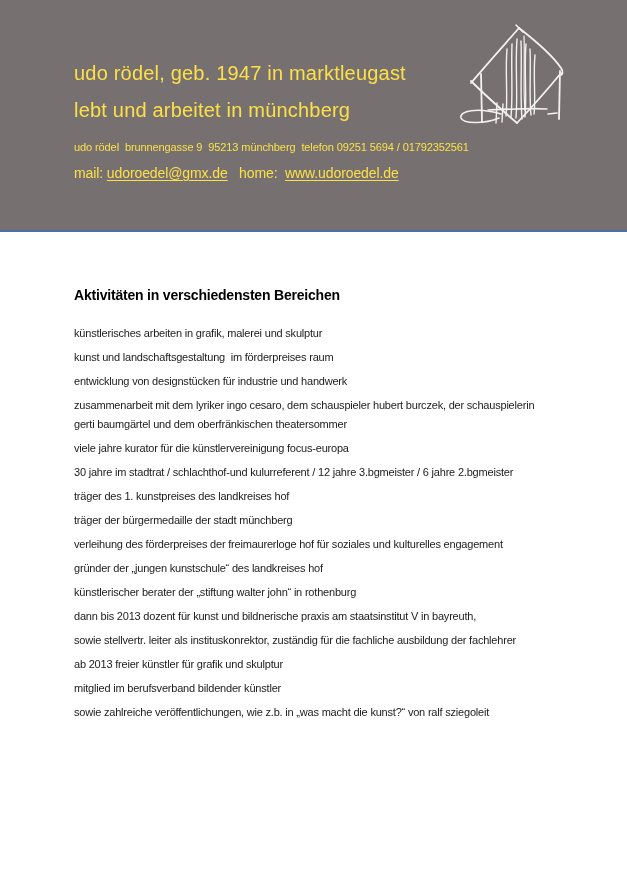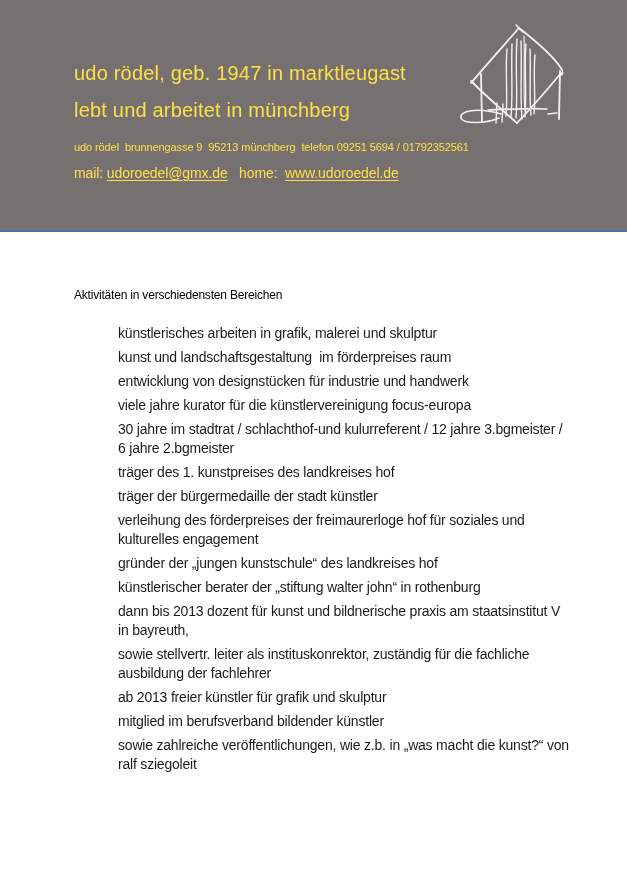--- a/index.html
+++ b/index.html
@@ -70,34 +70,33 @@
     fill: none;
     stroke-linecap: round;
   }
 
   
   .main {
     padding: 54px 58px 0 74px;
     color: #1b1b1b;
   }
   .main h2 {
-    font-size: 12px;
-    font-weight: 400;
+    font-size: 14px;
+    font-weight: 700;
     letter-spacing: -0.2px;
     line-height: 19px;
     margin-bottom: 19px;
     color: #000000;
   }
   .main p {
-    font-size: 14px;
+    font-size: 11px;
     letter-spacing: -0.2px;
     line-height: 19px;
     margin-bottom: 5px;
     white-space: pre-wrap;
-    margin-left: 44px;
   }
 </style>
 </head>
 <body>
 
 <div class="header">
   <div class="header-text">
     <div class="title-line">udo rödel, geb. 1947 in marktleugast</div>
     <div class="title-line">lebt und arbeitet in münchberg</div>
     <div class="contact-line1">udo rödel  brunnengasse 9  95213 münchberg  telefon 09251 5694 / 01792352561</div>
@@ -133,24 +132,26 @@
       <path d="M93 103 L 102 102" stroke-width="1.6"></path>
     </svg>
   </div>
 </div>
 
 <div class="main">
   <h2>Aktivitäten in verschiedensten Bereichen</h2>
   <p>künstlerisches arbeiten in grafik, malerei und skulptur</p>
   <p>kunst und landschaftsgestaltung  im förderpreises raum</p>
   <p>entwicklung von designstücken für industrie und handwerk</p>
+  <p>zusammenarbeit mit dem lyriker ingo cesaro, dem schauspieler hubert burczek, der schauspielerin
+gerti baumgärtel und dem oberfränkischen theatersommer</p>
   <p>viele jahre kurator für die künstlervereinigung focus-europa</p>
   <p>30 jahre im stadtrat / schlachthof-und kulurreferent / 12 jahre 3.bgmeister / 6 jahre 2.bgmeister</p>
   <p>träger des 1. kunstpreises des landkreises hof</p>
-  <p>träger der bürgermedaille der stadt künstler</p>
+  <p>träger der bürgermedaille der stadt münchberg</p>
   <p>verleihung des förderpreises der freimaurerloge hof für soziales und kulturelles engagement</p>
   <p>gründer der „jungen kunstschule“ des landkreises hof</p>
   <p>künstlerischer berater der „stiftung walter john“ in rothenburg</p>
   <p>dann bis 2013 dozent für kunst und bildnerische praxis am staatsinstitut V in bayreuth,</p>
   <p>sowie stellvertr. leiter als instituskonrektor, zuständig für die fachliche ausbildung der fachlehrer</p>
   <p>ab 2013 freier künstler für grafik und skulptur</p>
   <p>mitglied im berufsverband bildender künstler</p>
   <p>sowie zahlreiche veröffentlichungen, wie z.b. in „was macht die kunst?“ von ralf sziegoleit</p>
 </div>
 

